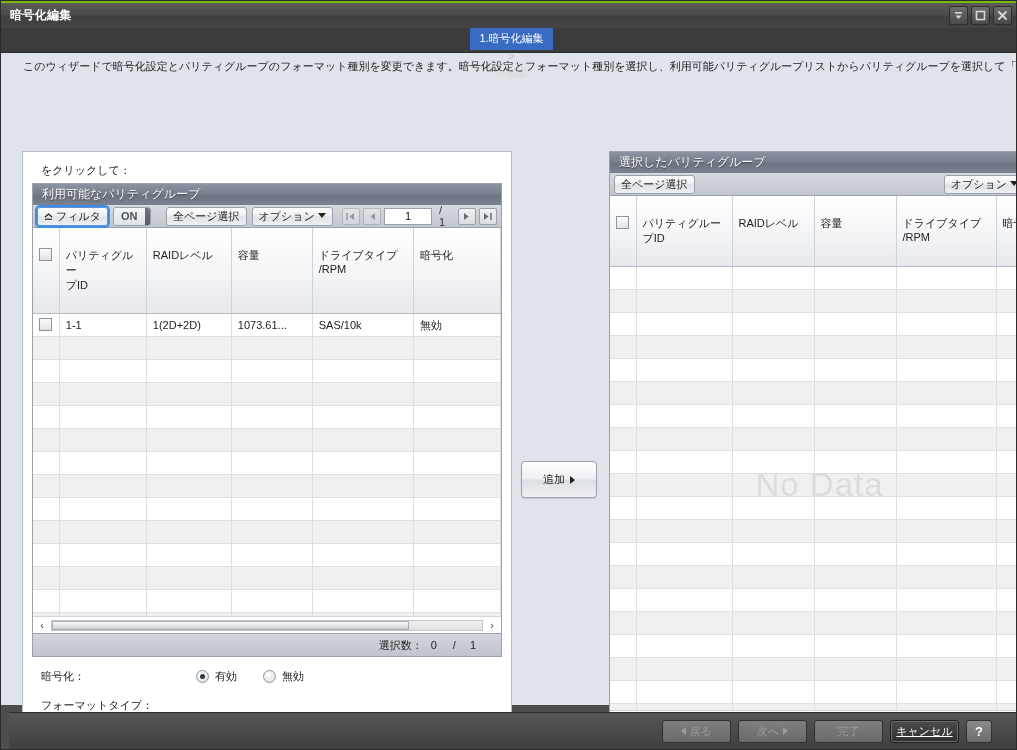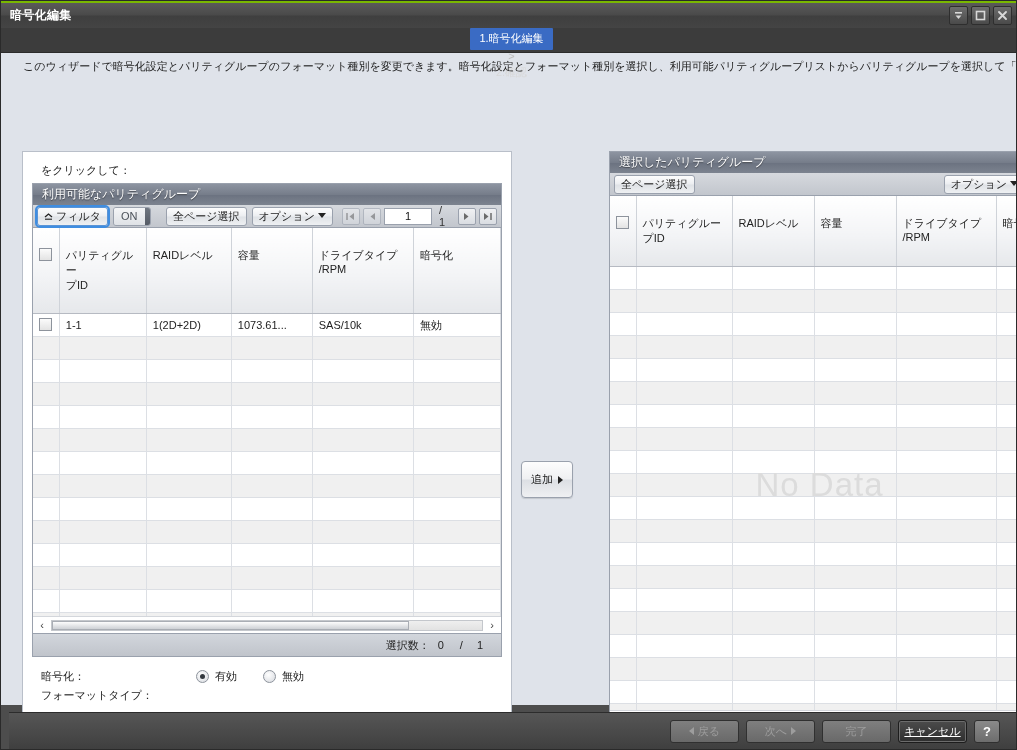--- a/index.html
+++ b/index.html
@@ -125,21 +125,21 @@
     font-size: 11px;
     color: #222;
     padding: 2px 6px 3px;
     line-height: 12px;
     white-space: nowrap;
     display: inline-flex; align-items: center; gap: 3px;
   }
   .btn.focus { outline: 2px solid #3f8de0; outline-offset: 0px; border-color:#5a94d6; }
   .toggle-group { display: inline-flex; border: 1px solid #9aa1ad; border-radius: 3px; overflow: hidden; }
   .toggle {
-    font-size: 11px; font-weight: normal;
+    font-size: 11px; font-weight: bold;
     padding: 2px 7px 3px; line-height: 12px;
     background: linear-gradient(to bottom, #f4f5f7, #dfe2e6);
     color: #4b5159;
   }
   .toggle.sel {
     background: linear-gradient(to bottom, #6f7681, #565c66);
     color: #ffffff;
   }
   .spacer-sm { width: 9px; }
   .pager { display: inline-flex; align-items:center; gap: 3px; margin-left: 4px; }
@@ -207,21 +207,21 @@
   .hs-thumb {
     position:absolute; left:0; top:0; bottom:0;
     background: linear-gradient(to bottom,#fcfcfc,#cdd0d5);
     border: 1px solid #a9adb4;
   }
   .tbl-footer {
     height: 23px;
     background: linear-gradient(to bottom, #d2d6dc, #c0c4cb);
     border-top: 1px solid #9aa1ad;
     display: flex; align-items: center; justify-content: flex-end;
-    padding-right: 12px;
+    padding-right: 19px;
     gap: 0;
   }
   .sel-count { font-size: 11px; color: #222; }
 
   
   .form-row { display: flex; align-items: center; margin-left: 18px; margin-top: 12px; }
   .form-row .lbl { width: 155px; font-size: 11px; color: #222; }
   .radio-item { display: inline-flex; align-items: center; gap: 6px; margin-right: 26px; font-size: 11px; color:#222; }
   .radio {
     width: 13px; height: 13px; border-radius: 50%;
@@ -240,21 +240,21 @@
     padding: 0 0 0 9px; font-size: 11px; color:#222;
   }
   .select .arrowbox {
     width: 20px; height: 18px; border-left: 1px solid #b5b9c0;
     display:flex; align-items:center; justify-content:center;
   }
 
   
   .add-btn-wrap { position: absolute; left: 520px; top: 381px; }
   .big-btn {
-    width: 52px; height: 37px;
+    width: 76px; height: 37px;
     background: linear-gradient(to bottom, #fdfdfd 0%, #eff0f2 48%, #dcdfe4 52%, #eff0f2 100%);
     border: 1px solid #9aa1ad; border-radius: 4px;
     display:flex; align-items:center; justify-content:center; gap:5px;
     font-size: 11px; color:#222;
     box-shadow: 0 1px 1px rgba(0,0,0,.13);
   }
 
   
   .right-panel {
     position: absolute;
@@ -271,21 +271,21 @@
     pointer-events: none;
   }
 
   
   .actionbar {
     position: absolute; left:8px; right:0; bottom:0;
     height: 37px;
     background: linear-gradient(to bottom, #565656, #3f3f3f);
     border-top: 1px solid #2c2c2c;
     display:flex; align-items:center; justify-content:flex-end;
-    padding-right: 16px; gap: 7px;
+    padding-right: 24px; gap: 7px;
   }
   .abtn {
     min-width: 69px; height: 23px;
     background: linear-gradient(to bottom, #8a8a8a, #6d6d6d);
     border: 1px solid #303030; border-radius: 3px;
     color: #c9c9c9; font-size: 11px;
     display:flex; align-items:center; justify-content:center; gap:4px;
   }
   .abtn.dis { color: #9d9d9d; background: linear-gradient(to bottom, #7f7f7f, #696969); }
   .abtn.primary {
@@ -560,21 +560,21 @@
         <label class="radio-item">
           <span class="radio on"></span>
           <span>有効</span>
         </label>
         <label class="radio-item">
           <span class="radio"></span>
           <span>無効</span>
         </label>
       </div>
 
-      <div class="form-row" style="margin-top:4px">
+      <div class="form-row" style="margin-top:14px">
         <div class="lbl">フォーマットタイプ：</div>
       </div>
     </div>
 
     <div class="add-btn-wrap">
       <div class="big-btn">
         <span>追加</span>
         <span class="tri tri-r"></span>
       </div>
     </div>

